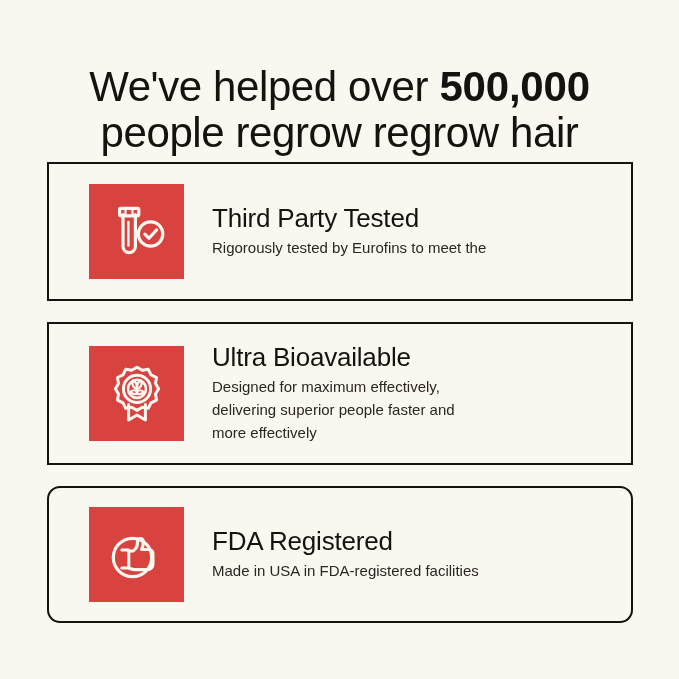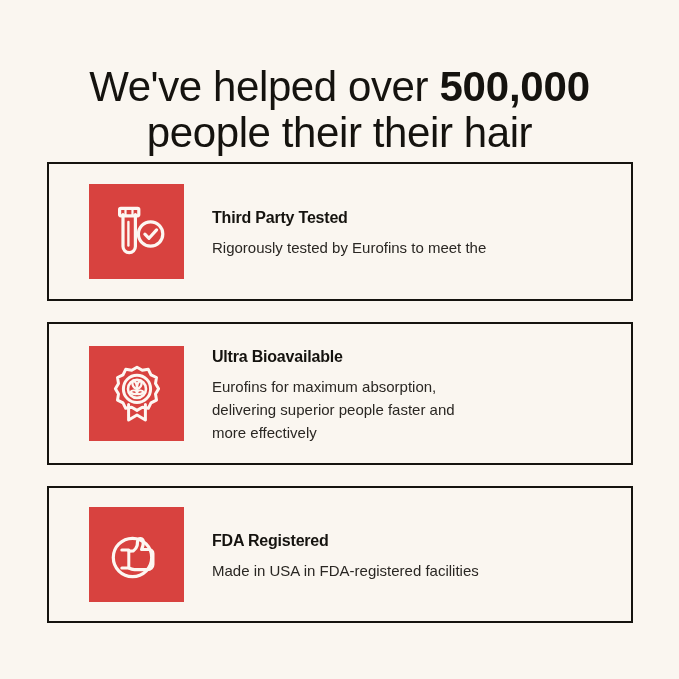--- a/index.html
+++ b/index.html
@@ -56,20 +56,21 @@
     border: 2px solid #15130f;
     background: #faf6f0;
     box-sizing: border-box;
     display: flex;
     align-items: center;
     padding: 18px 20px 18px 40px;
     margin-bottom: 21px;
   }
   .card:last-child {
     margin-bottom: 2px;
+    border-radius: 13px;
   }
   .card-1 { min-height: 139px; }
   .card-2 { min-height: 143px; }
   .card-3 { min-height: 137px; }
 
   .icon-tile {
     flex: 0 0 auto;
     width: 95px;
     height: 95px;
     background: #d8423f;
@@ -80,22 +81,22 @@
   .icon-tile svg {
     display: block;
   }
 
   .card-text {
     flex: 1 1 auto;
     padding-left: 28px;
     color: #1a1a18;
   }
   .card-title {
-    font-size: 16px;
-    font-weight: 700;
+    font-size: 26px;
+    font-weight: 400;
     line-height: 28px;
     letter-spacing: -0.2px;
     margin: 0 0 4px 0;
     color: #15130f;
   }
   .card-desc {
     font-size: 15px;
     line-height: 23px;
     font-weight: 400;
     color: #2a2723;
@@ -106,21 +107,21 @@
     white-space: nowrap;
   }
 </style>
 </head>
 <body>
 
 <div class="page">
 
   <h1 class="headline">
     <span class="hl-line"><span>We've helped over </span><span class="hl-strong">500,000</span></span>
-    <span class="hl-line">people their their hair</span>
+    <span class="hl-line">people regrow regrow hair</span>
   </h1>
 
   <div class="cards">
 
     <div class="card card-1">
       <div class="icon-tile">
         <span>
           <svg width="62" height="62" viewBox="0 0 62 62" fill="none" stroke="#fdf7f2" stroke-width="3.2" stroke-linecap="round" stroke-linejoin="round">
 
             <path d="M17 13.5 V45.5 a6.2 6.2 0 0 0 12.4 0 V13.5"></path>
@@ -158,21 +159,21 @@
             <path d="M31.2 30.9 c2.3 0.6 5.0 -0.3 6.4 -1.9 -1.5 -1.6 -4.4 -2.1 -6.3 -0.7 z" stroke-width="2.2"></path>
             <path d="M30.8 30.9 c-2.3 0.6 -5.0 -0.3 -6.4 -1.9 1.5 -1.6 4.4 -2.1 6.3 -0.7 z" stroke-width="2.2"></path>
 
             <path d="M22.6 41.4 V57.0 l8.4 -5.0 8.4 5.0 V41.4"></path>
           </svg>
         </span>
       </div>
       <div class="card-text">
         <div class="card-title">Ultra Bioavailable</div>
         <div class="card-desc">
-          <span class="desc-line">Eurofins for maximum absorption,</span>
+          <span class="desc-line">Designed for maximum effectively,</span>
           <span class="desc-line">delivering superior people faster and</span>
           <span class="desc-line">more effectively</span>
         </div>
       </div>
     </div>
 
     <div class="card card-3">
       <div class="icon-tile">
         <span>
           <svg width="62" height="62" viewBox="0 0 62 62" fill="none" stroke="#fdf7f2" stroke-width="3.2" stroke-linecap="round" stroke-linejoin="round">

